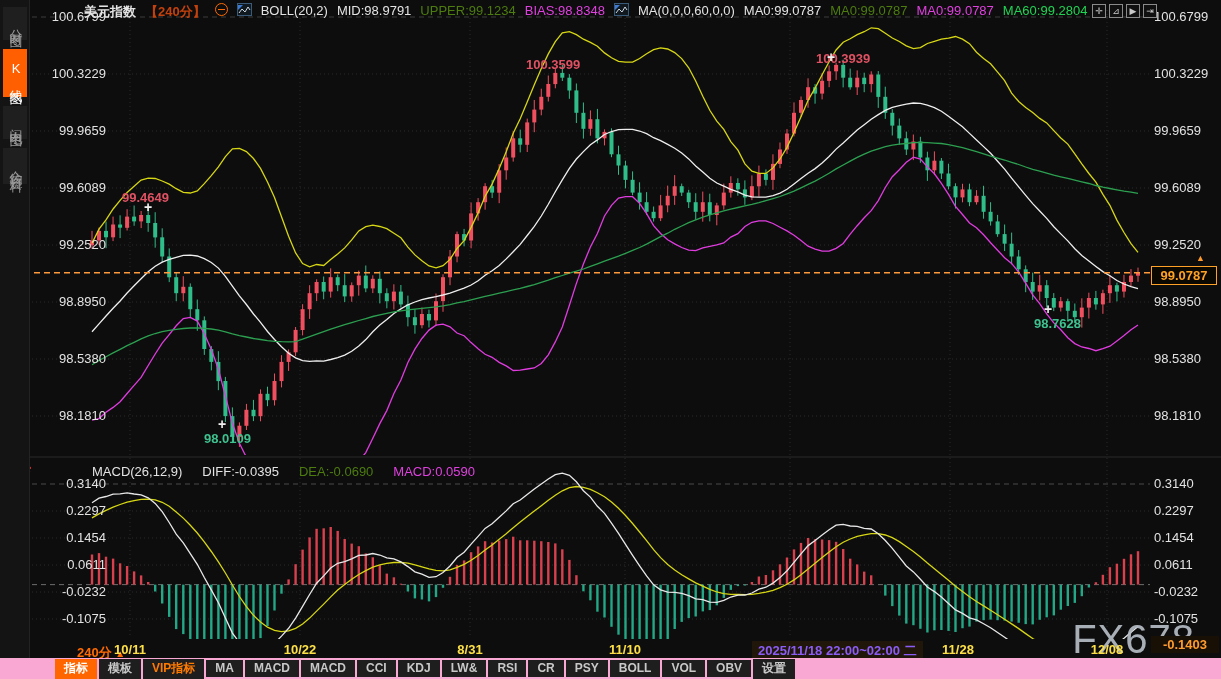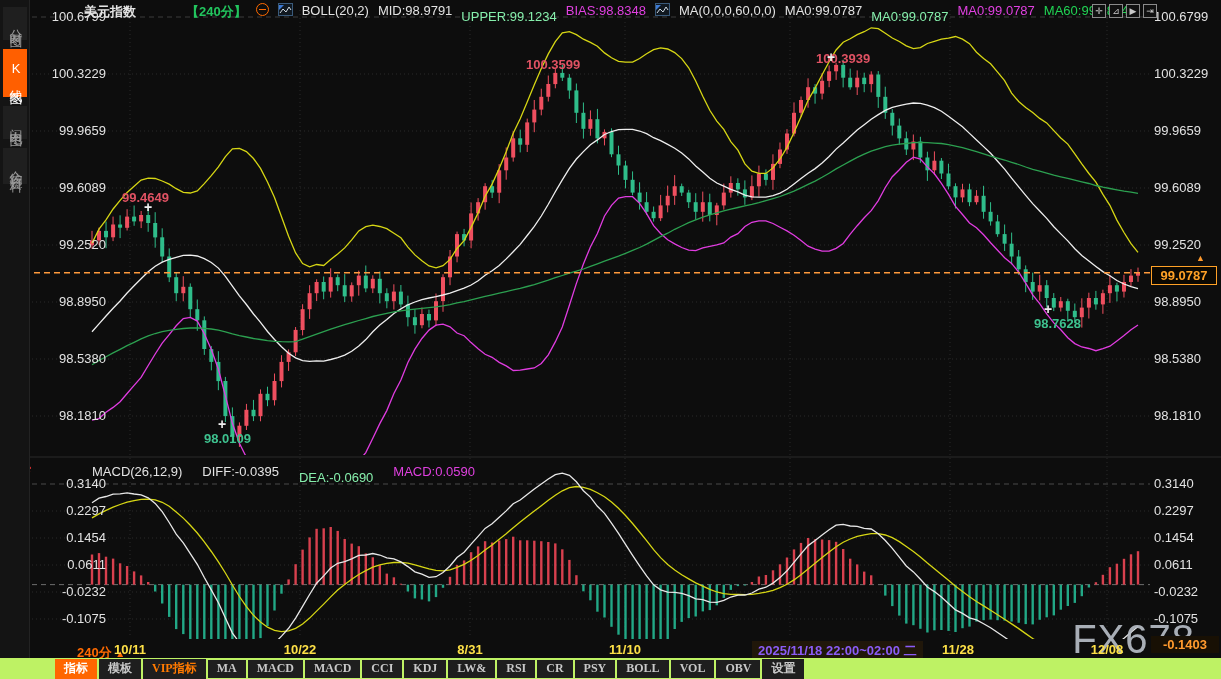--- a/index.html
+++ b/index.html
@@ -16,22 +16,22 @@
   .side-tab.active { background:#ff5f00; color:#ffffff; }
   .alert-icon { position:absolute; left:17px; top:461px; width:14px; height:14px;
     border:2px dotted #e03030; border-radius:50%; }
   .alert-icon::before { content:""; position:absolute; left:3px; top:3px; width:4px; height:4px;
     background:#e03030; border-radius:50%; box-shadow:0 0 0 1.5px #fff, 0 0 0 2.5px #e03030; }
 
   
   .hdr { position:absolute; left:84px; top:3px; height:17px; display:flex; align-items:flex-start;
     gap:9px; font-size:13px; z-index:6; white-space:nowrap; }
   .hdr b { font-weight:bold; }
-  .w { color:#e3e3e3; } .yl { color:#86efac;margin-top:6px; } .mg { color:#e040e0; } .gr { color:#21d454; }
-  .or { color:#22c55e;margin-left:41px; }
+  .w { color:#e3e3e3; } .yl { color:#4d7c0f; } .mg { color:#e040e0; } .gr { color:#21d454; }
+  .or { color:#c2410c; }
   .collapse-btn { width:13px; height:13px; border:1px solid #ff6a00; border-radius:50%;
     position:relative; cursor:pointer; }
   .collapse-btn::before { content:""; position:absolute; left:2px; right:2px; top:5px; height:1px; background:#ff6a00; }
   .mini-ico { width:15px; height:13px; background:#101820; border:1px solid #3a5a7a; position:relative; cursor:pointer; }
 
   
   .tr-icons { position:absolute; left:1092px; top:4px; display:flex; gap:3px; z-index:6; }
   .tr-ico { width:14px; height:14px; border:1px solid #8a8a8a; background:#101010; color:#c9c9c9;
     font-size:9px; line-height:12px; text-align:center; cursor:pointer; }
 
@@ -62,22 +62,22 @@
     font-size:13px; font-weight:bold; padding:1px 6px; z-index:5; white-space:nowrap; }
   .period-sel { position:absolute; left:77px; top:644px; color:#ff6a00; font-size:13px;
     font-weight:bold; z-index:5; cursor:pointer; }
   .period-sel .tri { font-size:10px; }
 
   
   .watermark { position:absolute; right:26px; bottom:17px; font-size:40px; color:#b6bcc5;
     opacity:.92; letter-spacing:1px; z-index:3; }
 
   
-  .toolbar { position:absolute; left:0; bottom:0; width:1221px; height:21px; background:#bef264;
-    display:flex; align-items:center; gap:2px; padding-left:55px; z-index:7;font-family:Liberation Serif, serif; }
+  .toolbar { position:absolute; left:0; bottom:0; width:1221px; height:21px; background:#f9a8d4;
+    display:flex; align-items:center; gap:2px; padding-left:55px; z-index:7; }
   .tb-spacer { position:absolute; left:2px; bottom:2px; width:15px; height:16px; background:#1b1b1b; }
   .tb-item { background:#1e1e1e; color:#c8c8c8; font-size:12px; font-weight:bold;
     padding:1px 9px 2px 9px; cursor:pointer; white-space:nowrap; }
   .tb-item.active { background:#ff6600; color:#ffffff; }
   .tb-item.vip { color:#ff7a00; }
 </style>
 </head>
 <body>
 
 <svg id="chart" width="1221" height="679">

